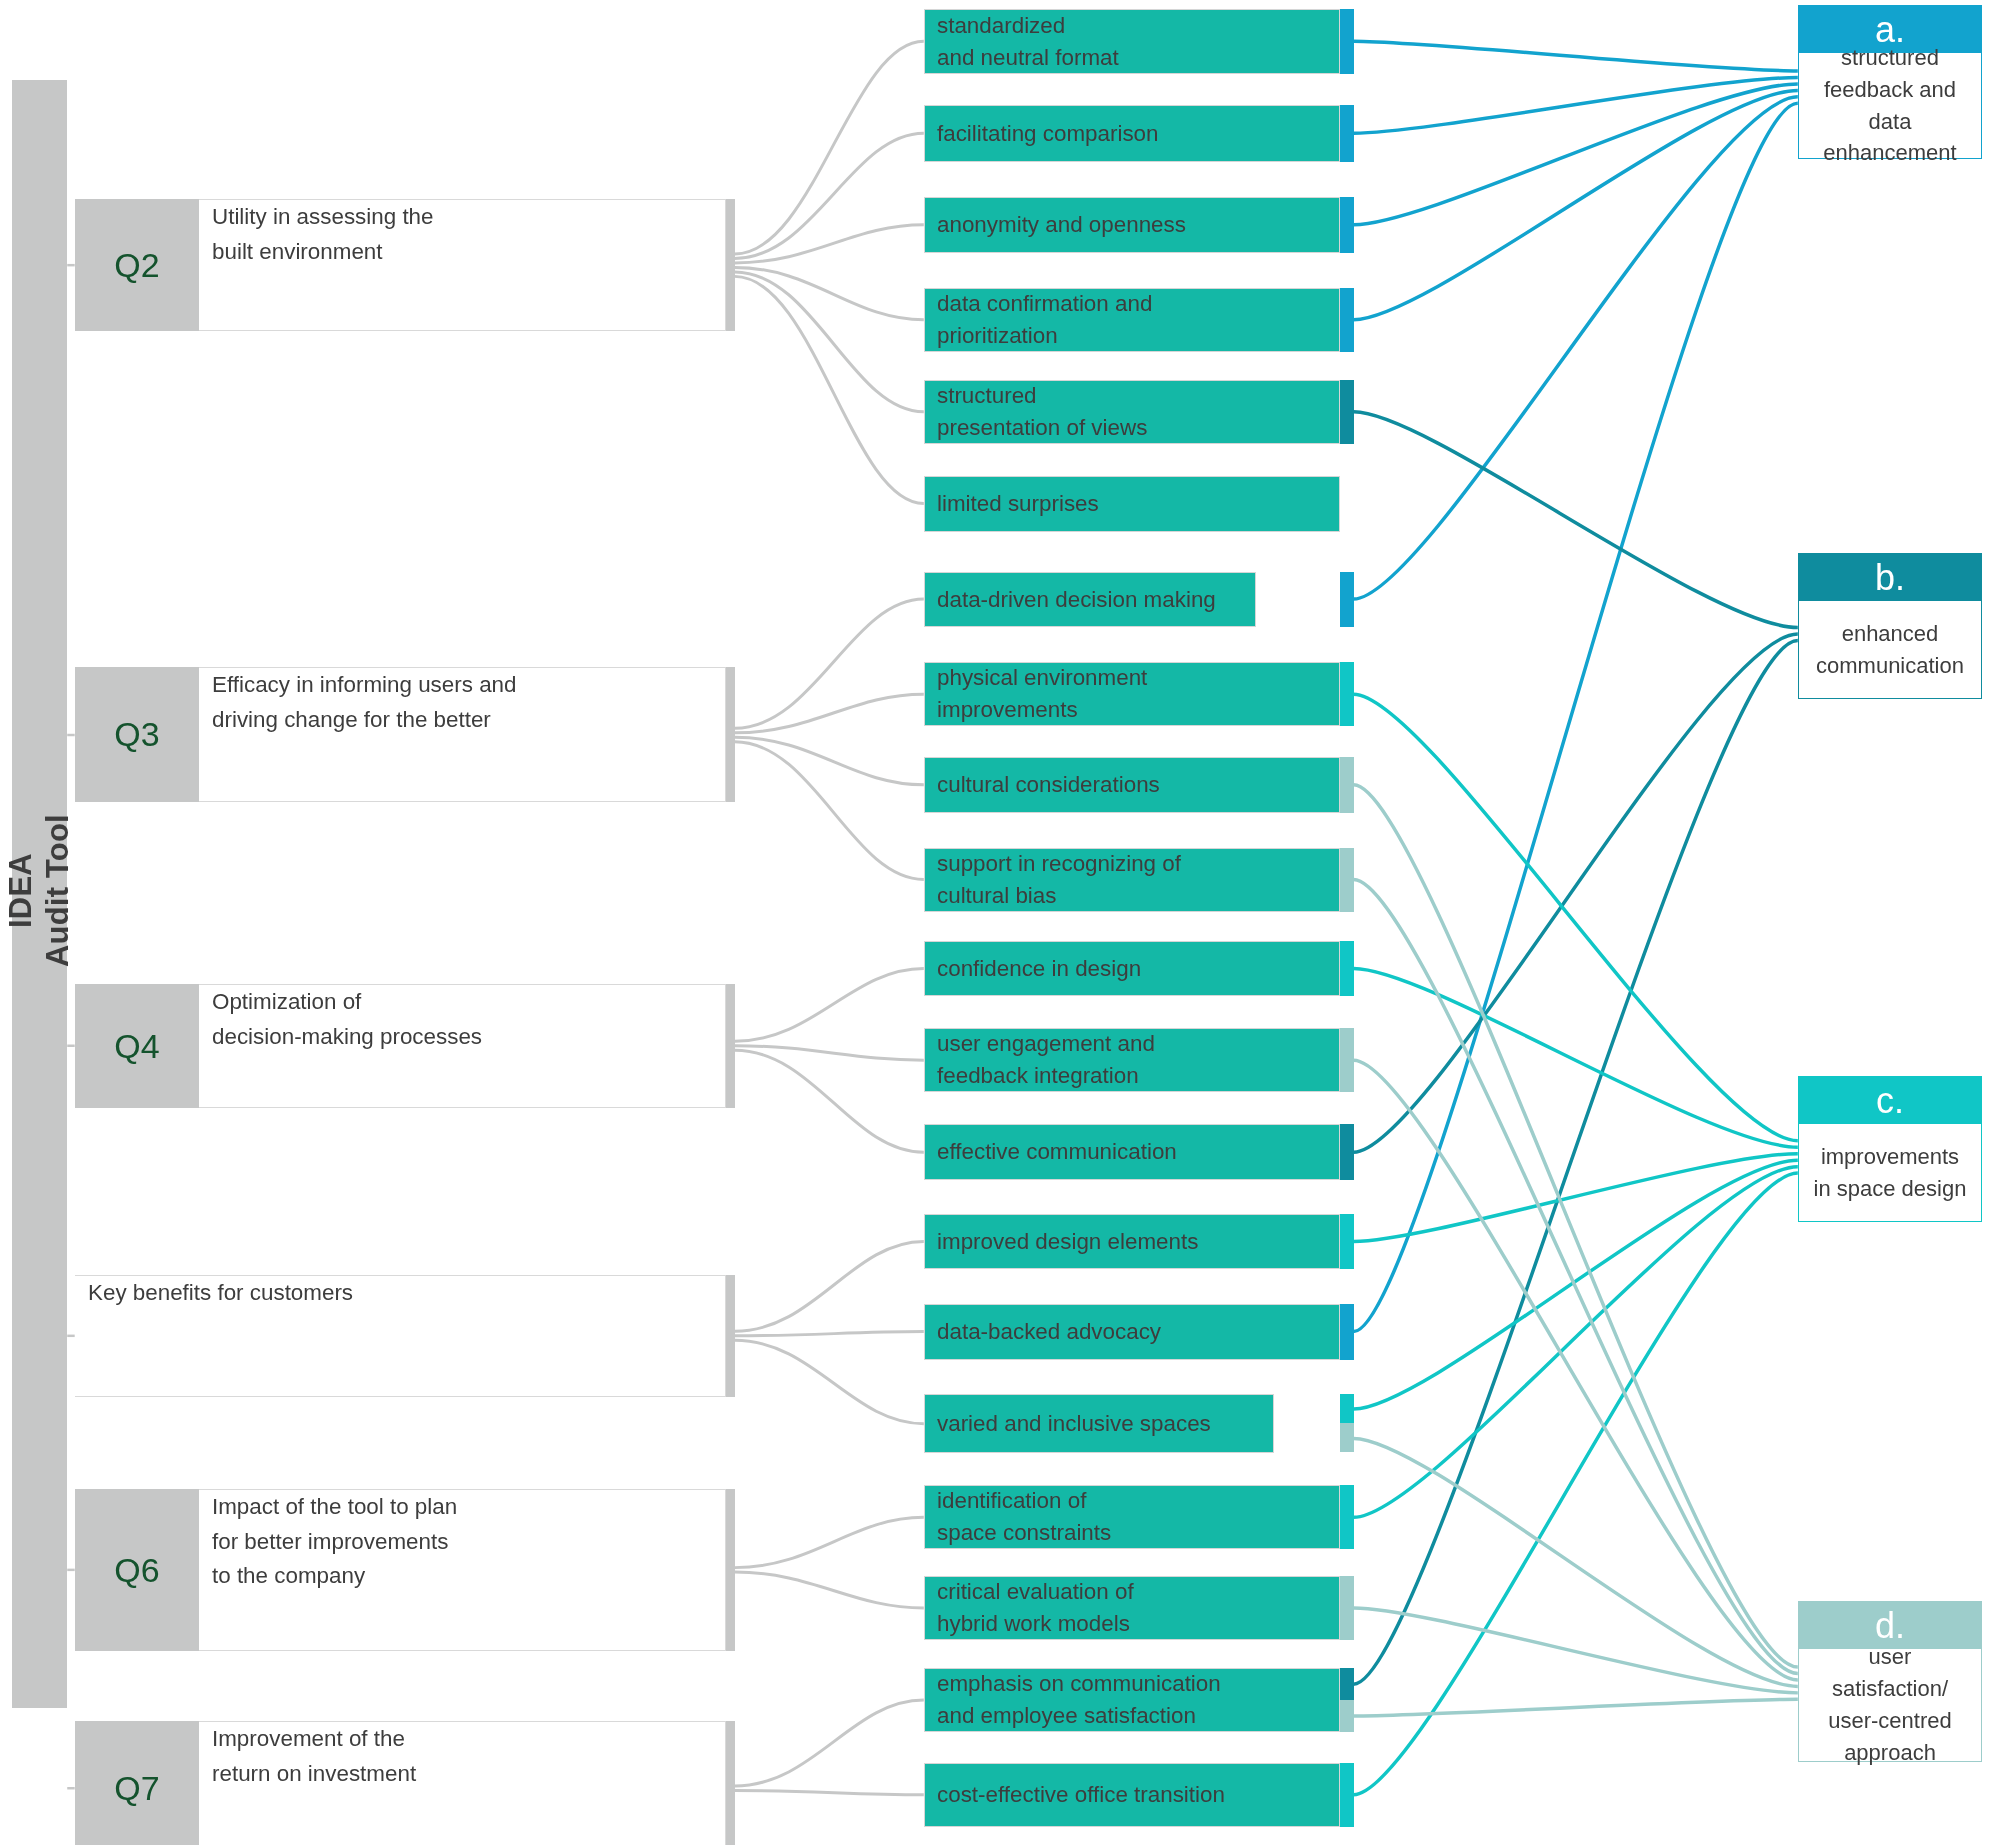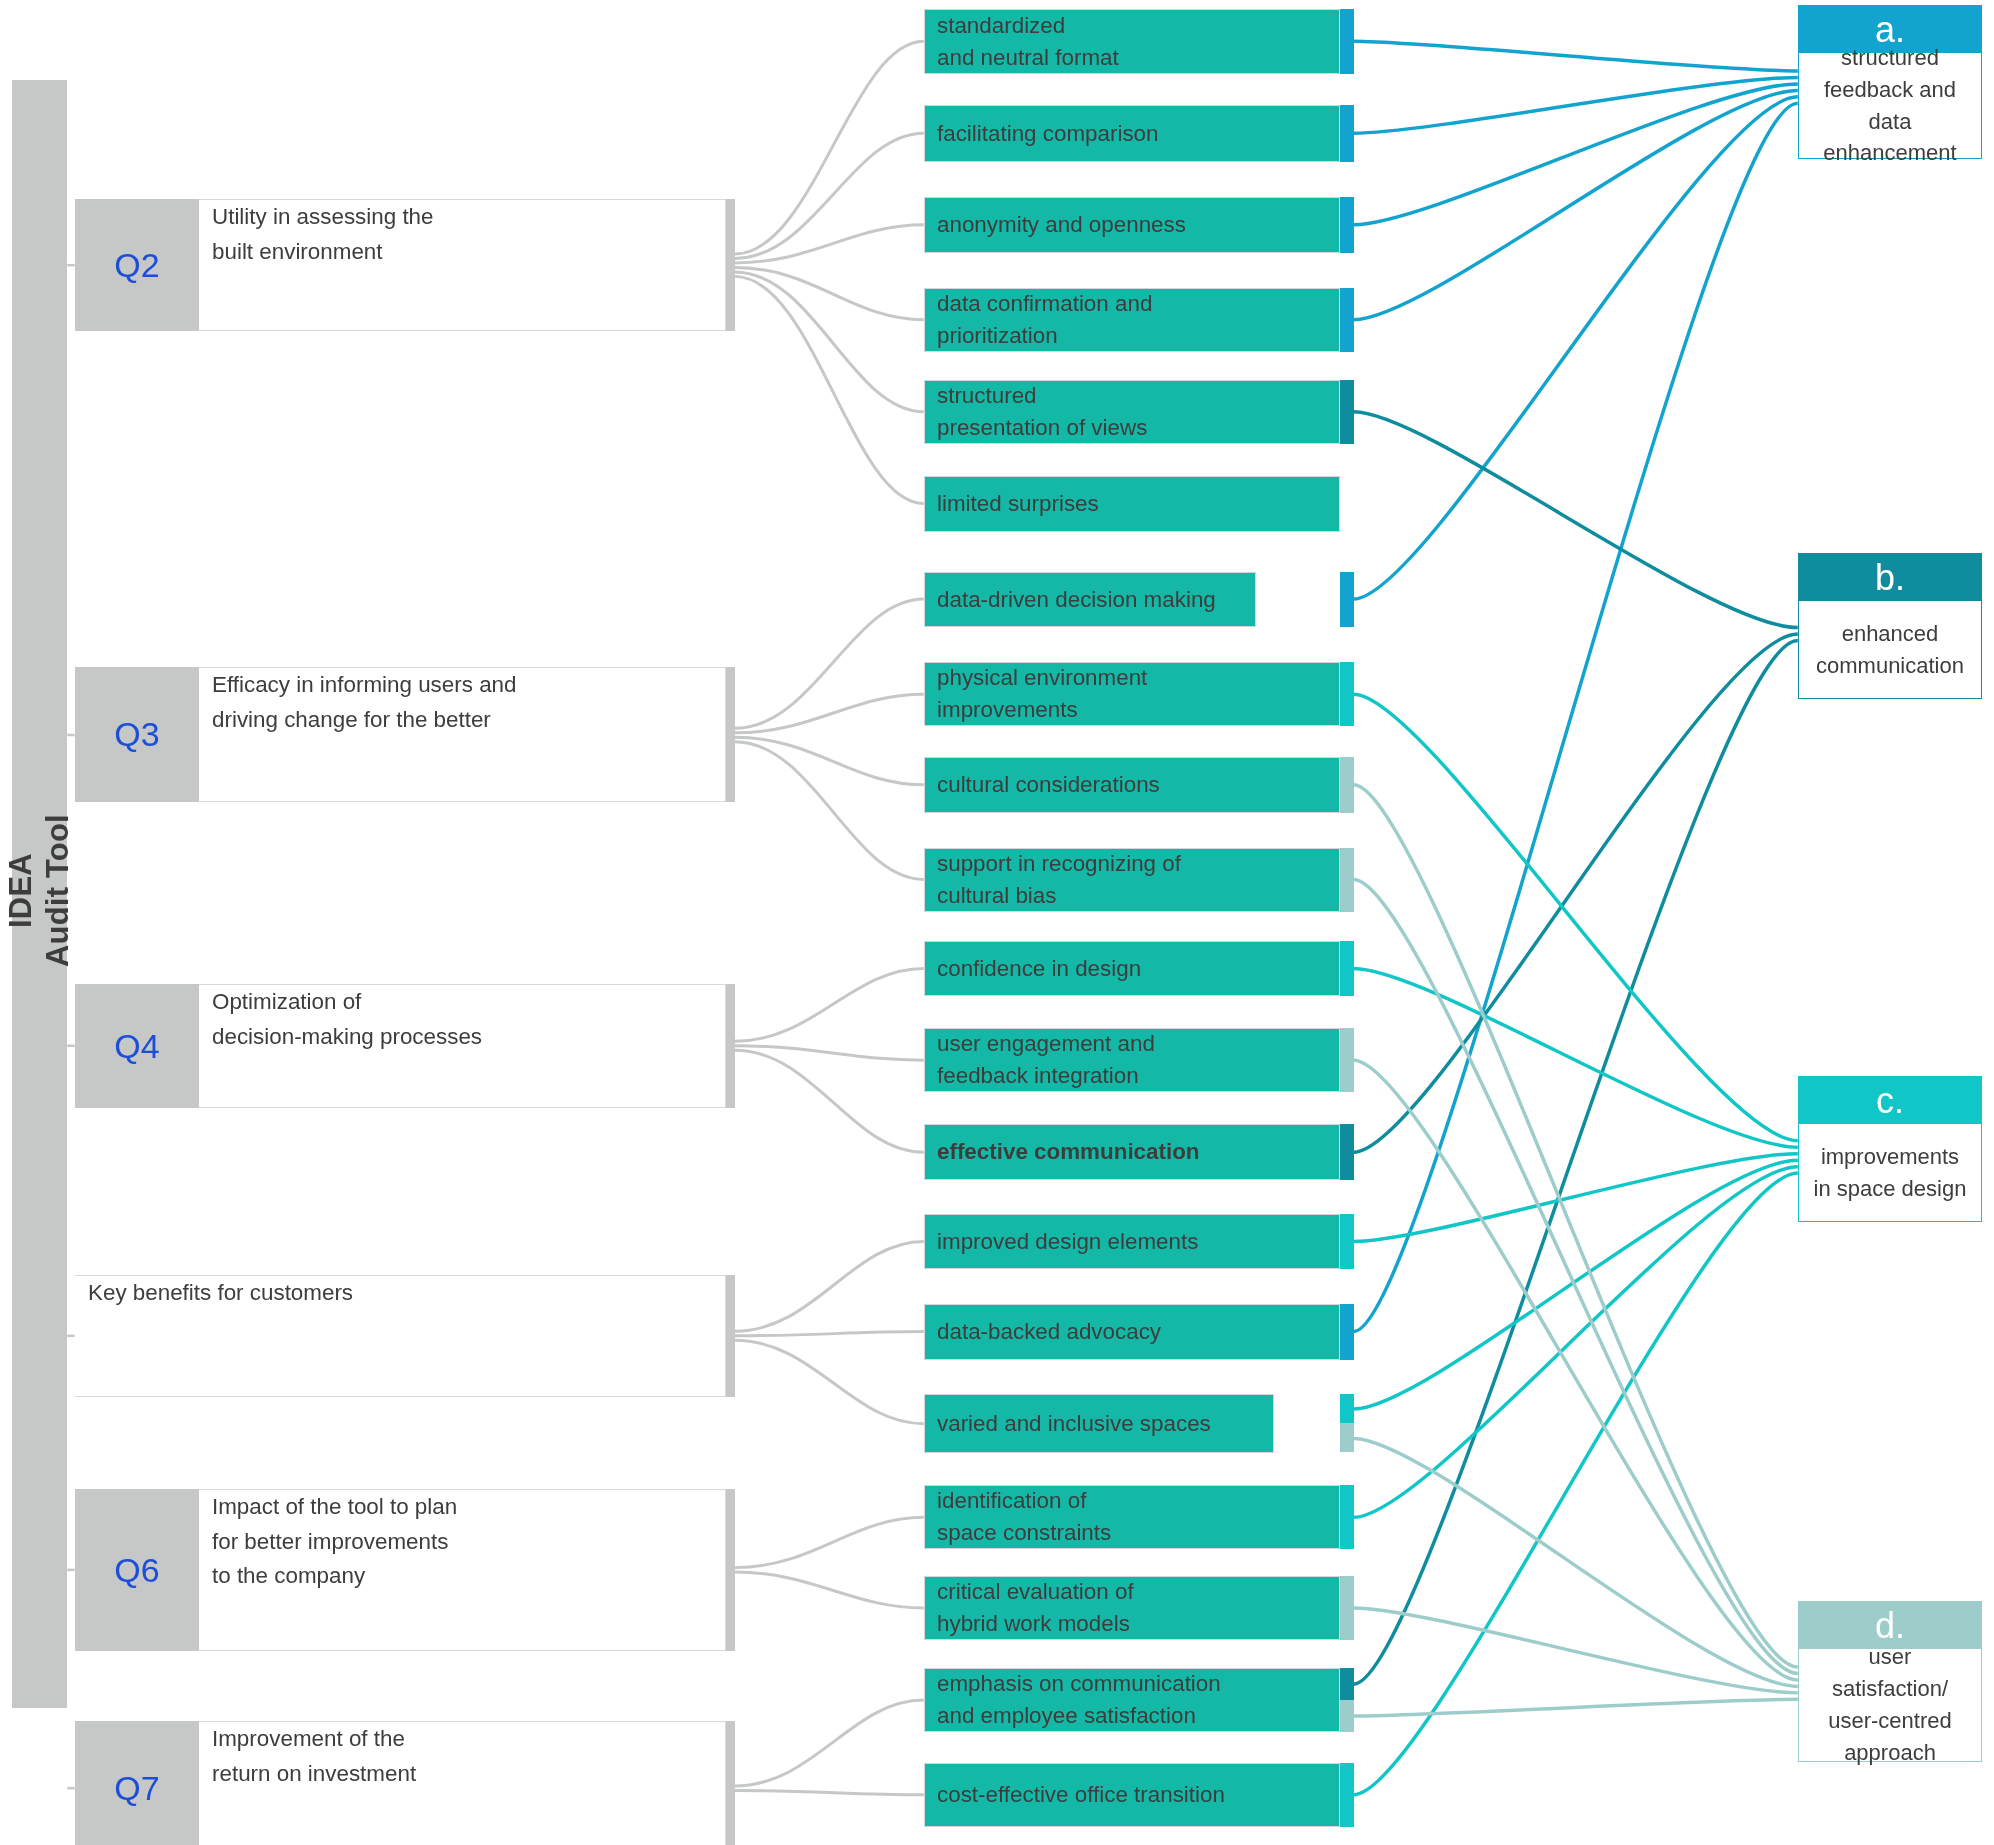--- a/index.html
+++ b/index.html
@@ -9,21 +9,21 @@
 
   
   .spine{position:absolute;background:#c6c7c7;}
   .spine-label{position:absolute;color:#3d3d3d;font-weight:bold;
       font-size:31px;line-height:1.18;letter-spacing:0.2px;text-align:center;
       transform-origin:center center;transform:rotate(-90deg);white-space:pre;}
 
   
   .qrow{position:absolute;display:flex;align-items:stretch;}
   .qtag{width:124px;background:#c6c7c7;display:flex;align-items:center;
-        justify-content:center;color:#1d4ed8;font-size:34px;font-weight:400;}
+        justify-content:center;color:#14532d;font-size:34px;font-weight:400;}
   .qbody{flex:1;background:#ffffff;border:1px solid #d9d9d9;border-left:none;
          display:flex;align-items:flex-start;padding:0 10px 0 13px;box-sizing:border-box;}
   .qbody span{color:#3d3d3d;font-size:22.4px;line-height:1.55;}
   .qcap{width:9px;background:#c6c7c7;}
 
   
   .mbox{position:absolute;background:#14b8a6;border:1px solid #d5d6d6;
         box-sizing:border-box;display:flex;align-items:center;padding-left:12px;}
   .mbox span{color:#3d3d3d;font-size:22.4px;line-height:1.42;}
   .mbar{position:absolute;width:14px;}
@@ -213,21 +213,21 @@
       <div class="mbar" style="left: 1340px; top: 941px; height: 55px; width: 14px;">
         <i style="height: 55px; background: rgb(16, 198, 198);"></i>
       </div>
       <div class="mbox" style="left: 924px; top: 1028px; width: 416px; height: 64px; border-color: rgb(213, 214, 214);">
         <span style="white-space: pre-line;">user engagement and
 feedback integration</span>
       </div>
       <div class="mbar" style="left: 1340px; top: 1028px; height: 64px; width: 14px;">
         <i style="height: 64px; background: rgb(157, 205, 203);"></i>
       </div>
-      <div class="mbox" style="left: 924px; top: 1124px; width: 416px; height: 56px; border-color: rgb(213, 214, 214); font-weight: bold;">
+      <div class="mbox" style="left: 924px; top: 1124px; width: 416px; height: 56px; border-color: rgb(213, 214, 214);">
         <span style="white-space: pre-line;">effective communication</span>
       </div>
       <div class="mbar" style="left: 1340px; top: 1124px; height: 56px; width: 14px;">
         <i style="height: 56px; background: rgb(15, 140, 158);"></i>
       </div>
       <div class="mbox" style="left: 924px; top: 1214px; width: 416px; height: 55px; border-color: rgb(213, 214, 214);">
         <span style="white-space: pre-line;">improved design elements</span>
       </div>
       <div class="mbar" style="left: 1340px; top: 1214px; height: 55px; width: 14px;">
         <i style="height: 55px; background: rgb(16, 198, 198);"></i>

